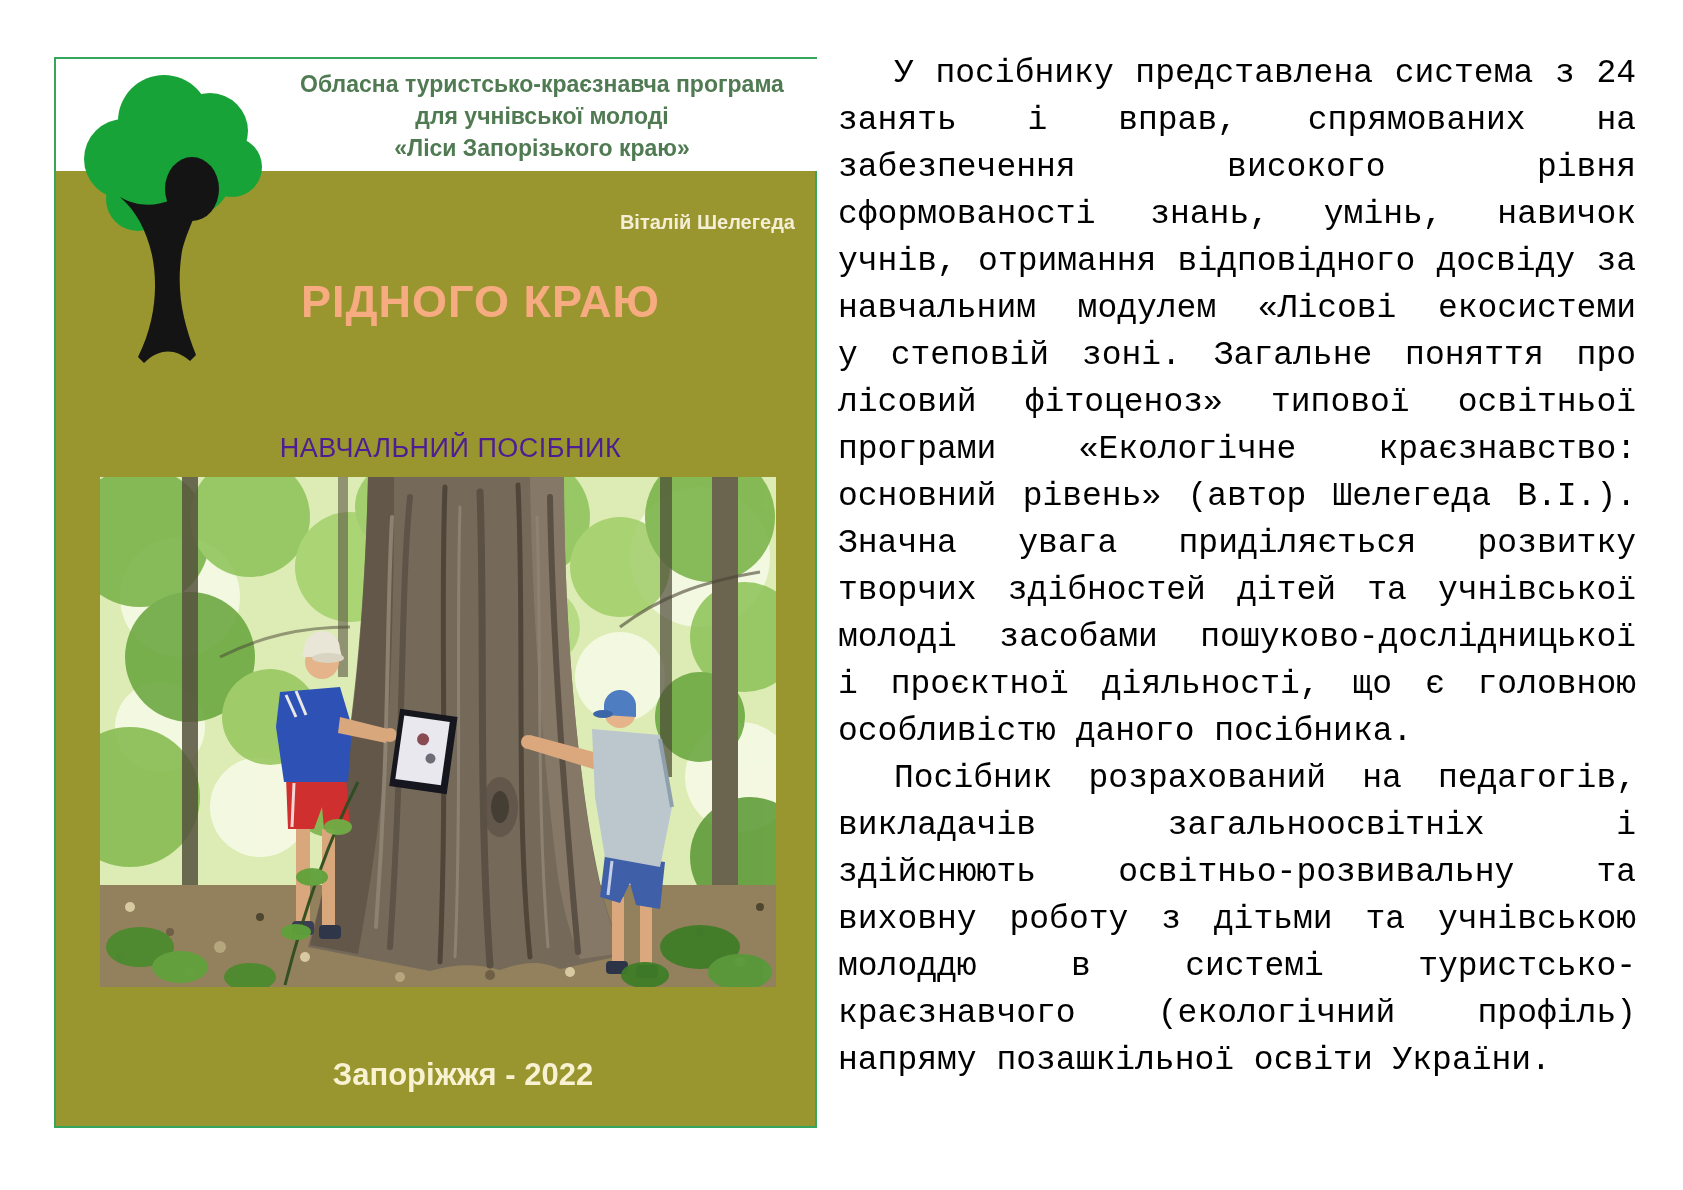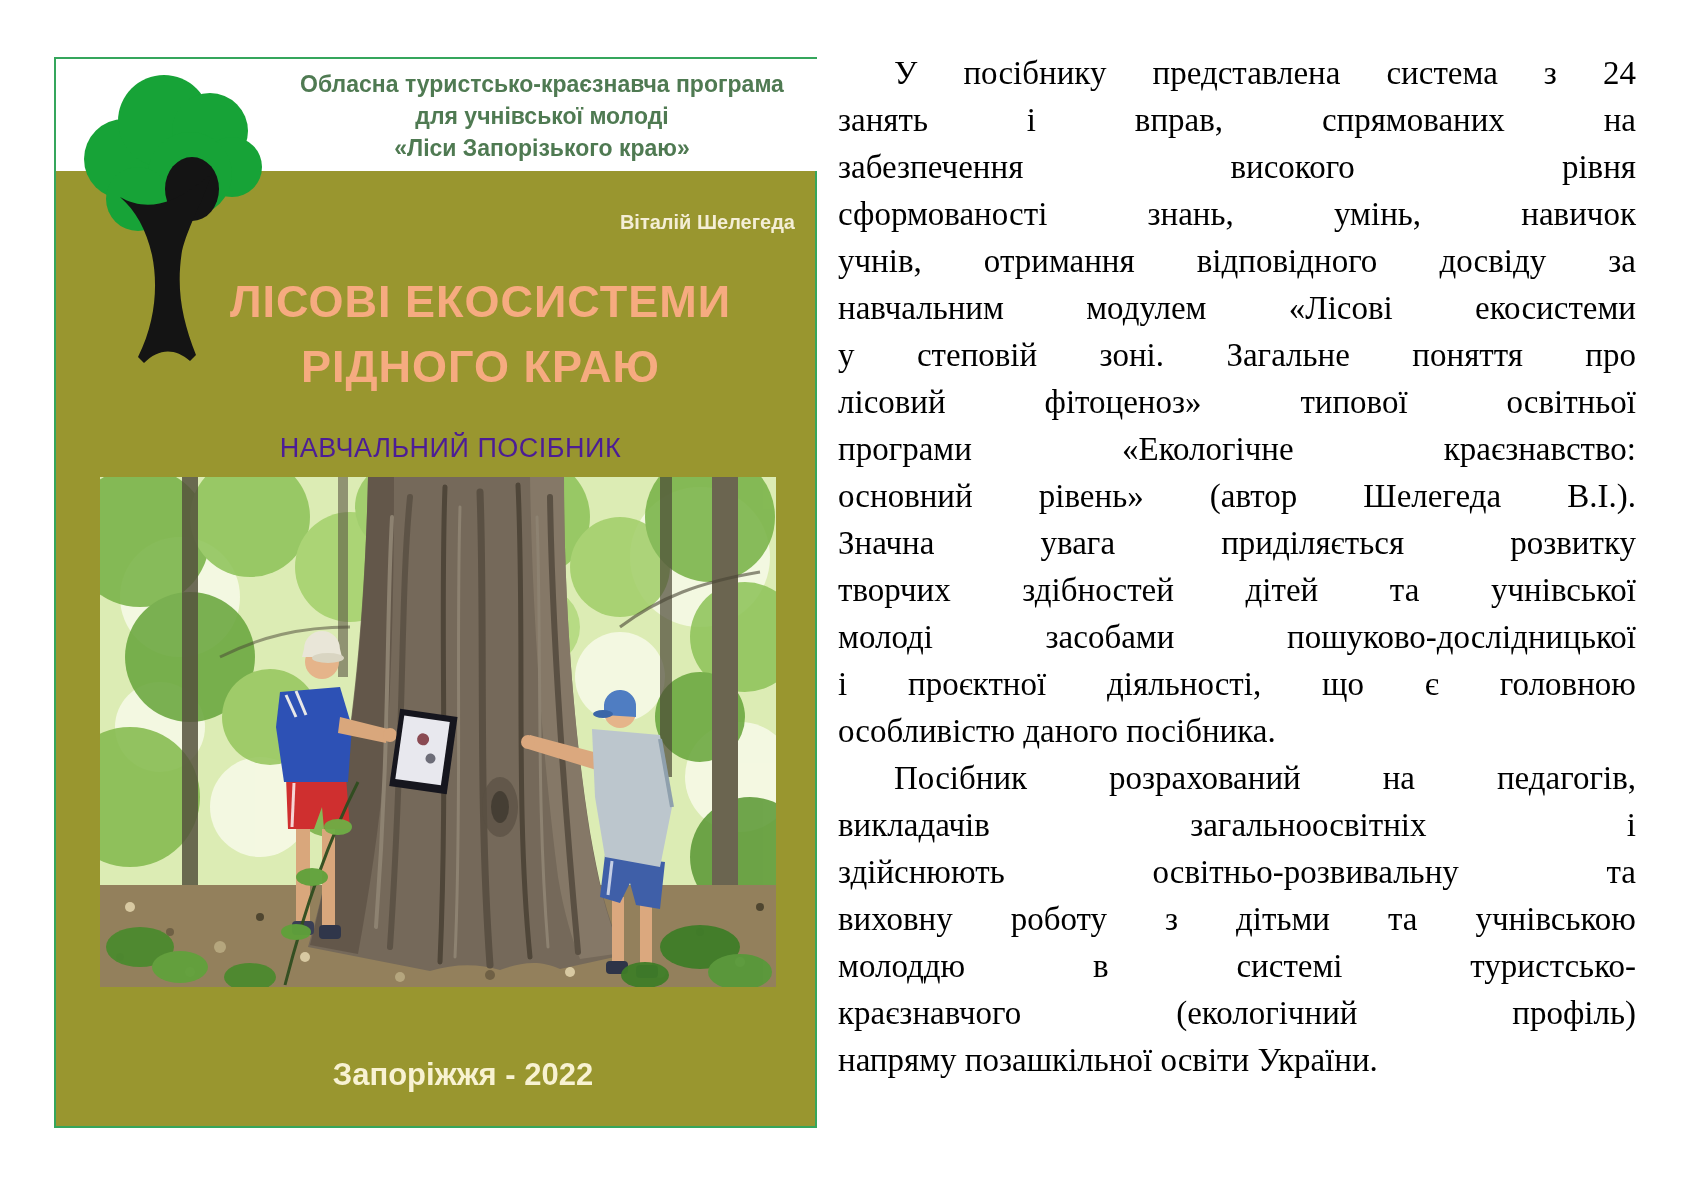--- a/index.html
+++ b/index.html
@@ -35,21 +35,21 @@
   .photo{
     position:absolute;top:418px;left:44px;width:676px;height:510px;display:block;
   }
   .imprint{
     position:absolute;top:978px;left:55px;right:0;text-align:center;
     color:#f8f2d2;font-weight:bold;font-size:31px;margin-top:20px;
   }
   
   .reader{
     position:absolute;left:838px;top:50px;width:798px;color:#000;
-    font-family:Liberation Serif, serif;font-size:33px;line-height:47px;
+    font-family:Liberation Mono, monospace;font-size:33px;line-height:47px;
   }
   .tline{text-align:justify;text-align-last:justify;}
   .tline.first{text-indent:56px;}
   .tline.plast{text-align-last:left;}
 </style>
 </head>
 <body>
 
 <div class="cover">
 
@@ -78,21 +78,20 @@
       C112,288 96,290 82,304
       L76,298
       C94,262 96,225 90,196
       C84,170 74,152 58,138
       C82,152 108,146 132,128 Z"></path>
   </svg>
 
   <div class="author">Віталій Шелегеда</div>
 
   <div class="title">
-    <div>ЛІСОВІ ЕКОСИСТЕМИ</div>
     <div>РІДНОГО КРАЮ</div>
   </div>
 
   <div class="subtitle">НАВЧАЛЬНИЙ ПОСІБНИК</div>
 
   <svg class="photo" viewBox="0 0 676 510" preserveAspectRatio="none" aria-hidden="true">
     <rect width="676" height="510" fill="#dcecb4"></rect>
 
     <g fill="#f6fae6" opacity="0.9">
       <circle cx="80" cy="120" r="60"></circle>

